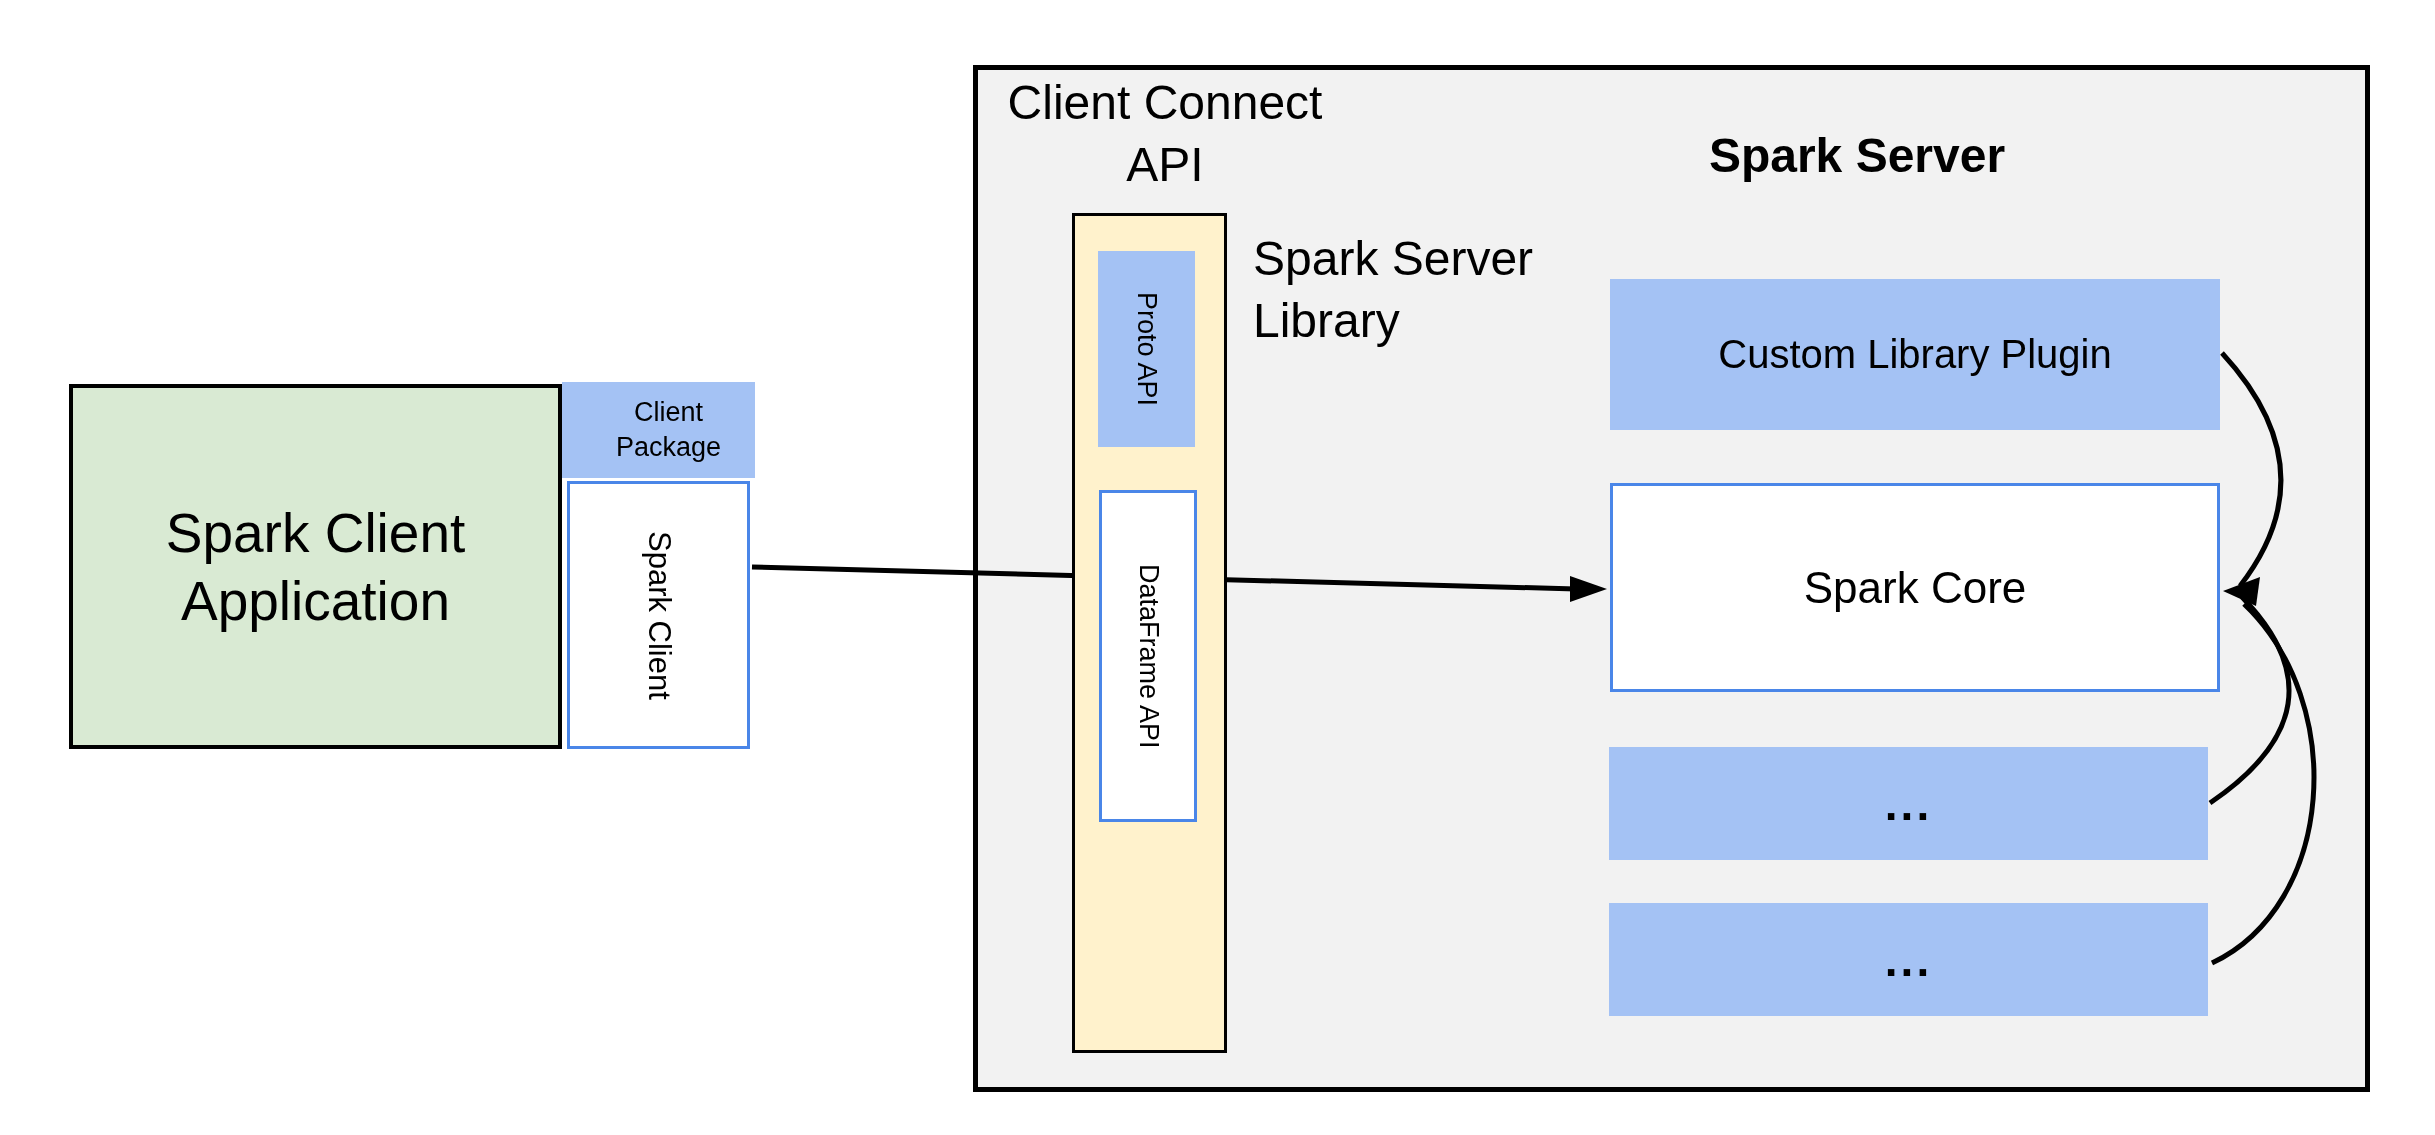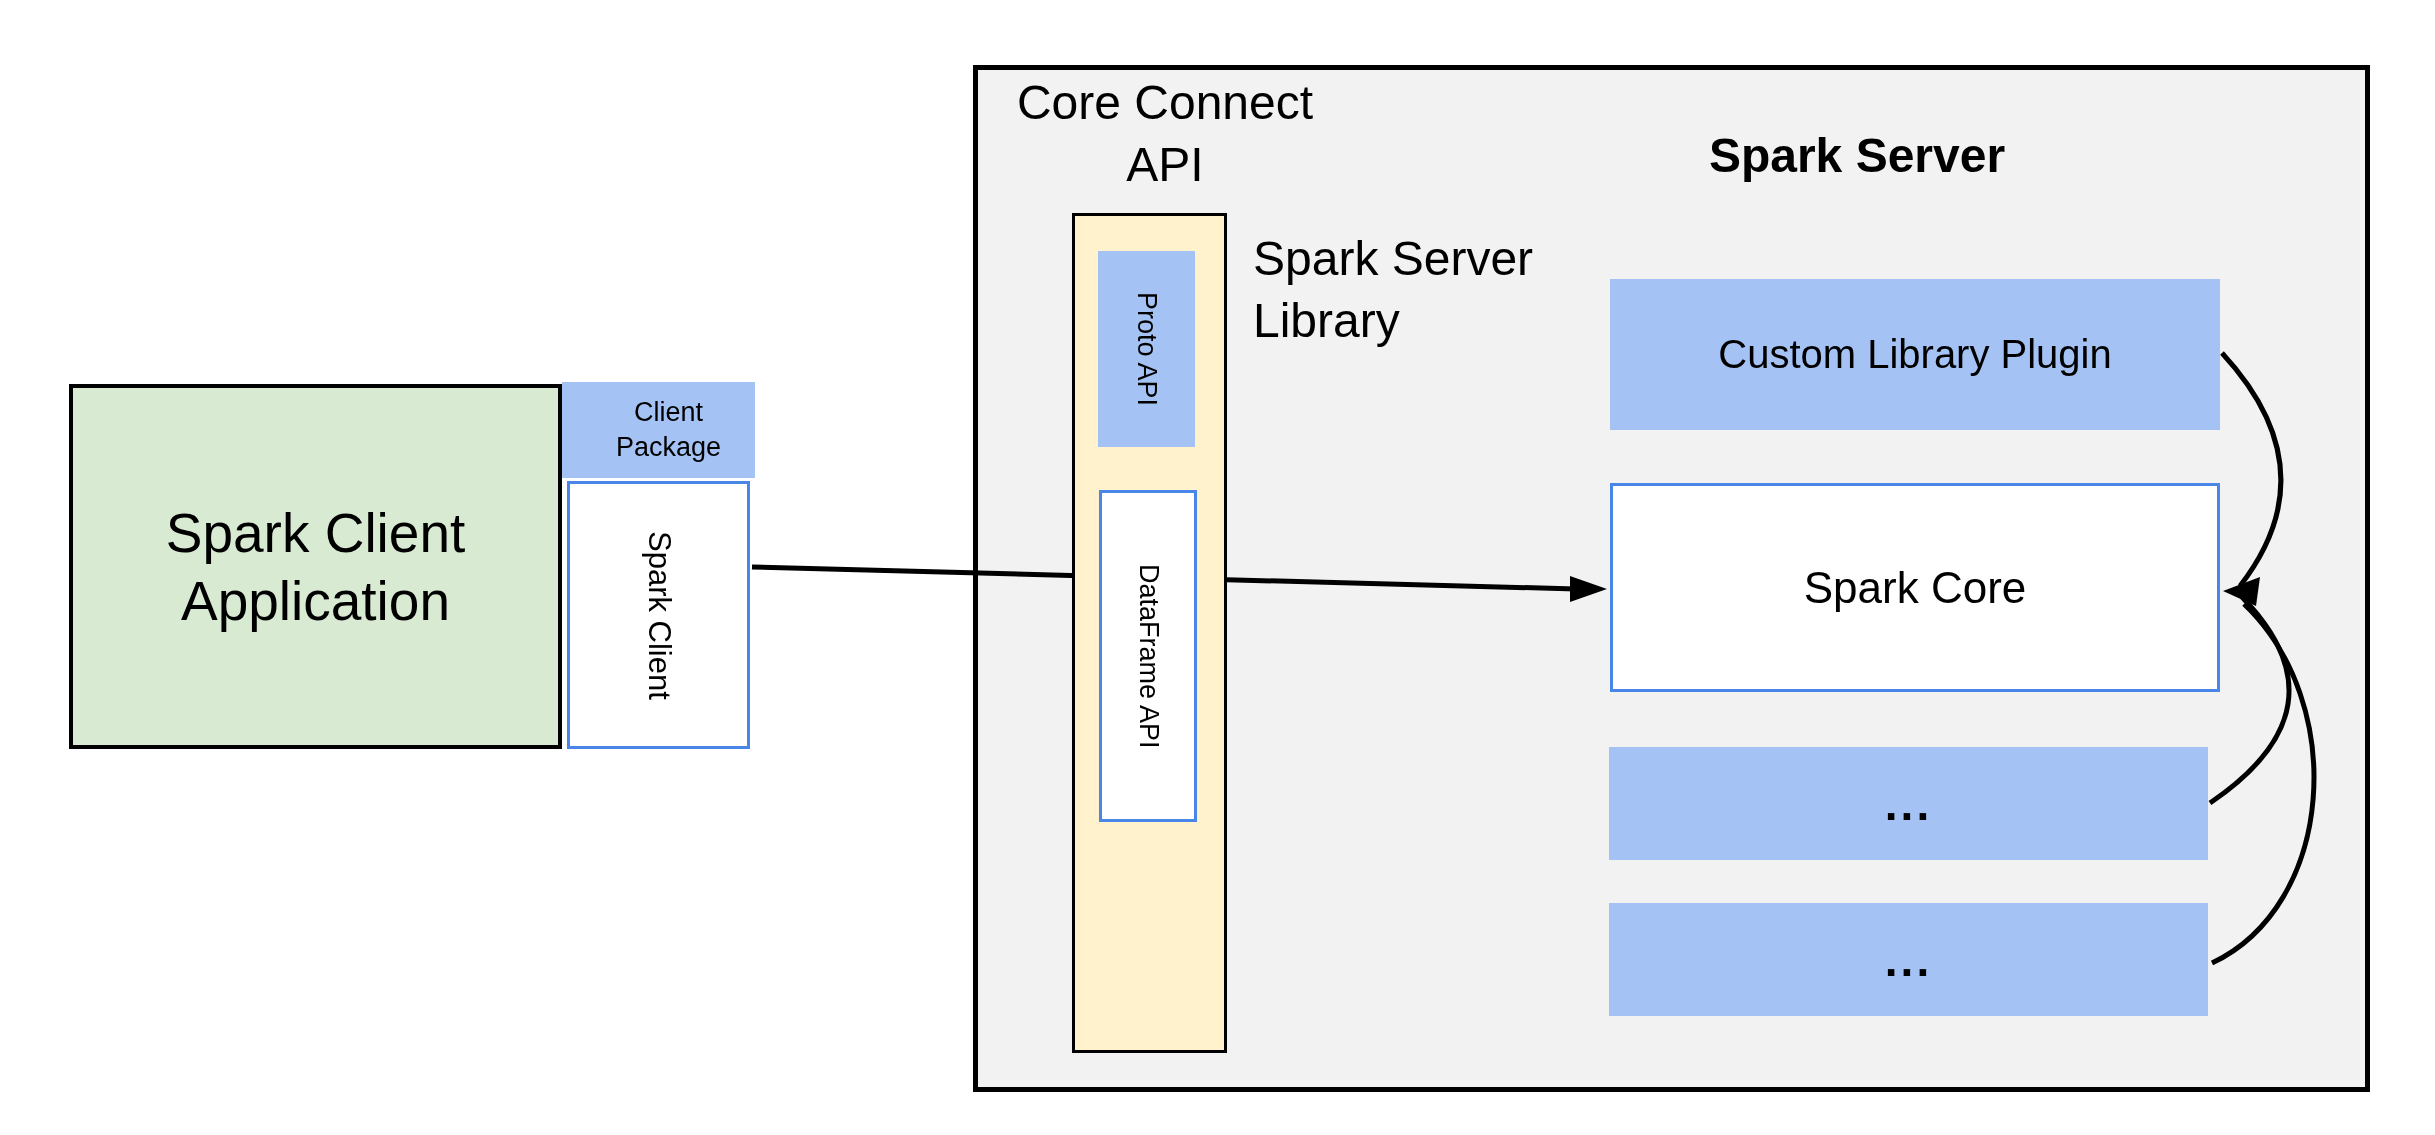--- a/index.html
+++ b/index.html
@@ -148,21 +148,21 @@
 
     <path d="M 2222 353 Q 2330 470 2240 586" fill="none" stroke="#000000" stroke-width="5"></path>
 
     <path d="M 2210 803 Q 2350 708 2242 597" fill="none" stroke="#000000" stroke-width="5"></path>
 
     <path d="M 2212 963 C 2335 905 2348 703 2244 604" fill="none" stroke="#000000" stroke-width="5"></path>
 
     <polygon points="2223,591 2260,577 2256,606" fill="#000000"></polygon>
   </svg>
 
-  <div class="abs spark-connect-label">Core Connect
+  <div class="abs spark-connect-label">Client Connect
 API</div>
 
   <div class="abs spark-server-title">Spark Server</div>
 
   <div class="abs spark-server-library-label">Spark Server
 Library</div>
 
   <div class="abs green-box">
     <span style="white-space: pre-line;">Spark Client
 Application</span>

